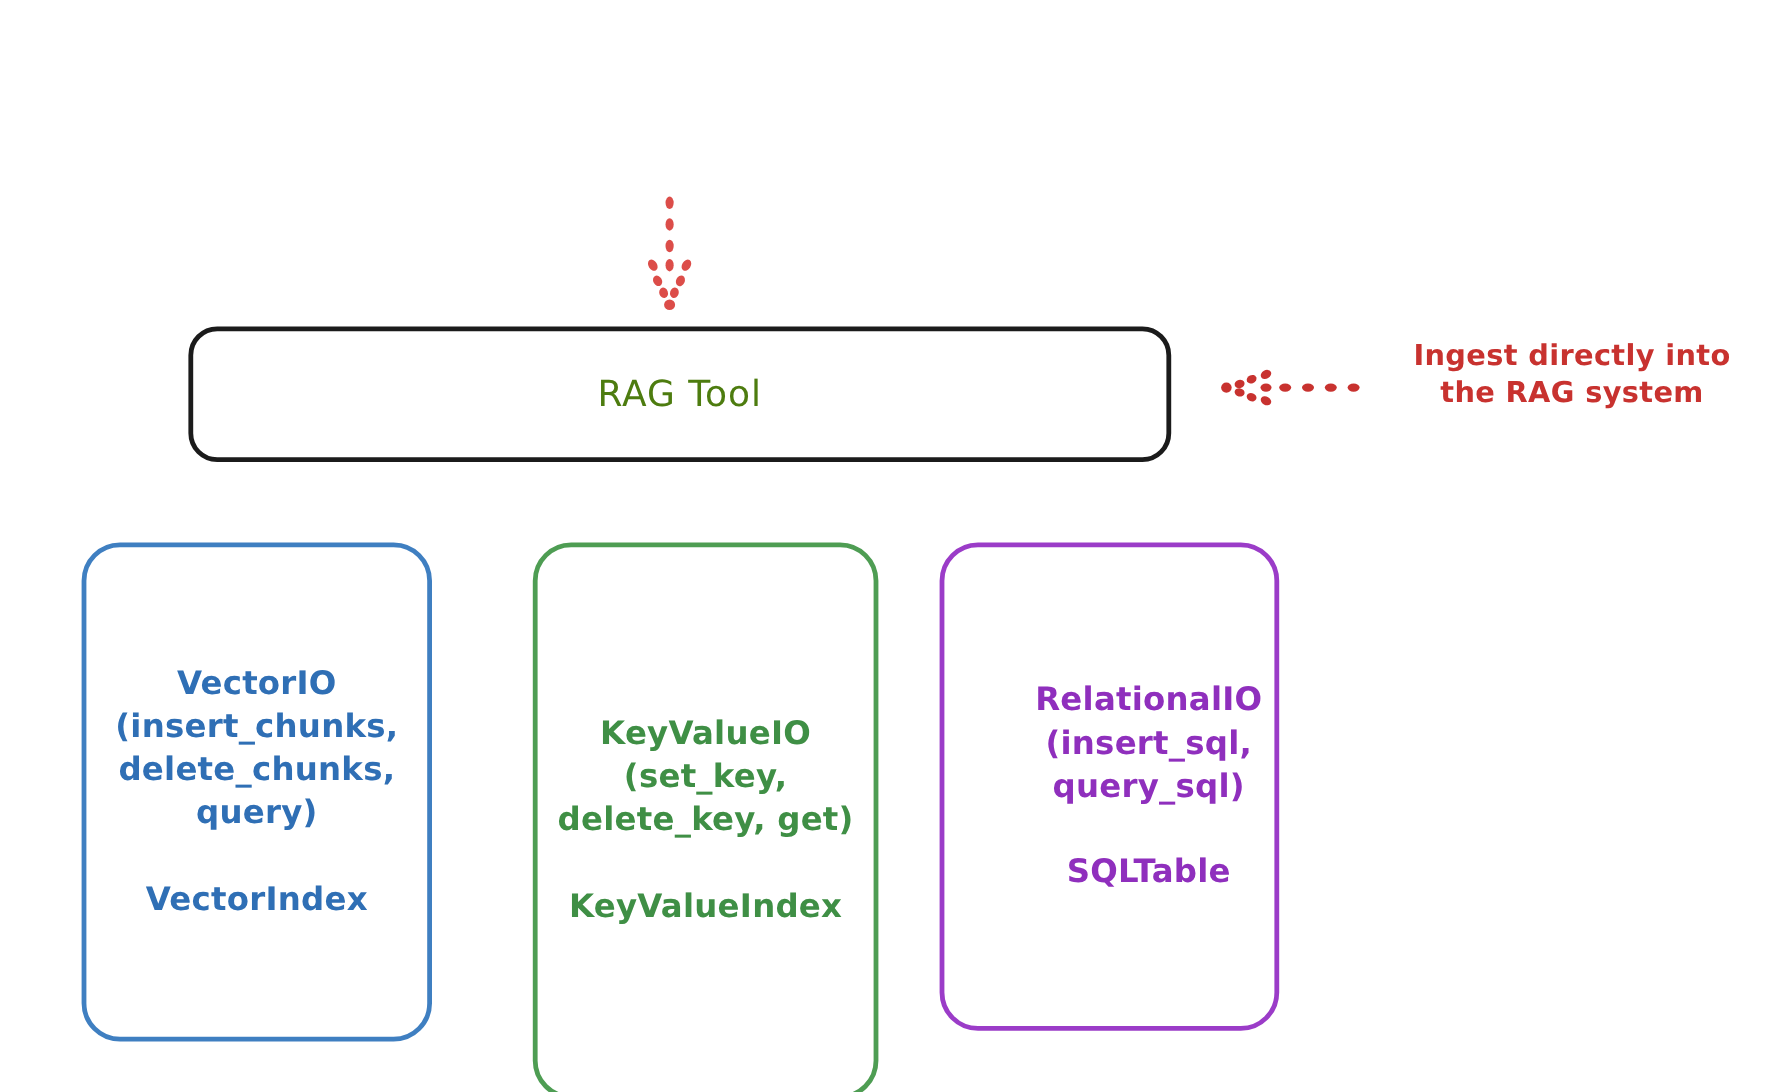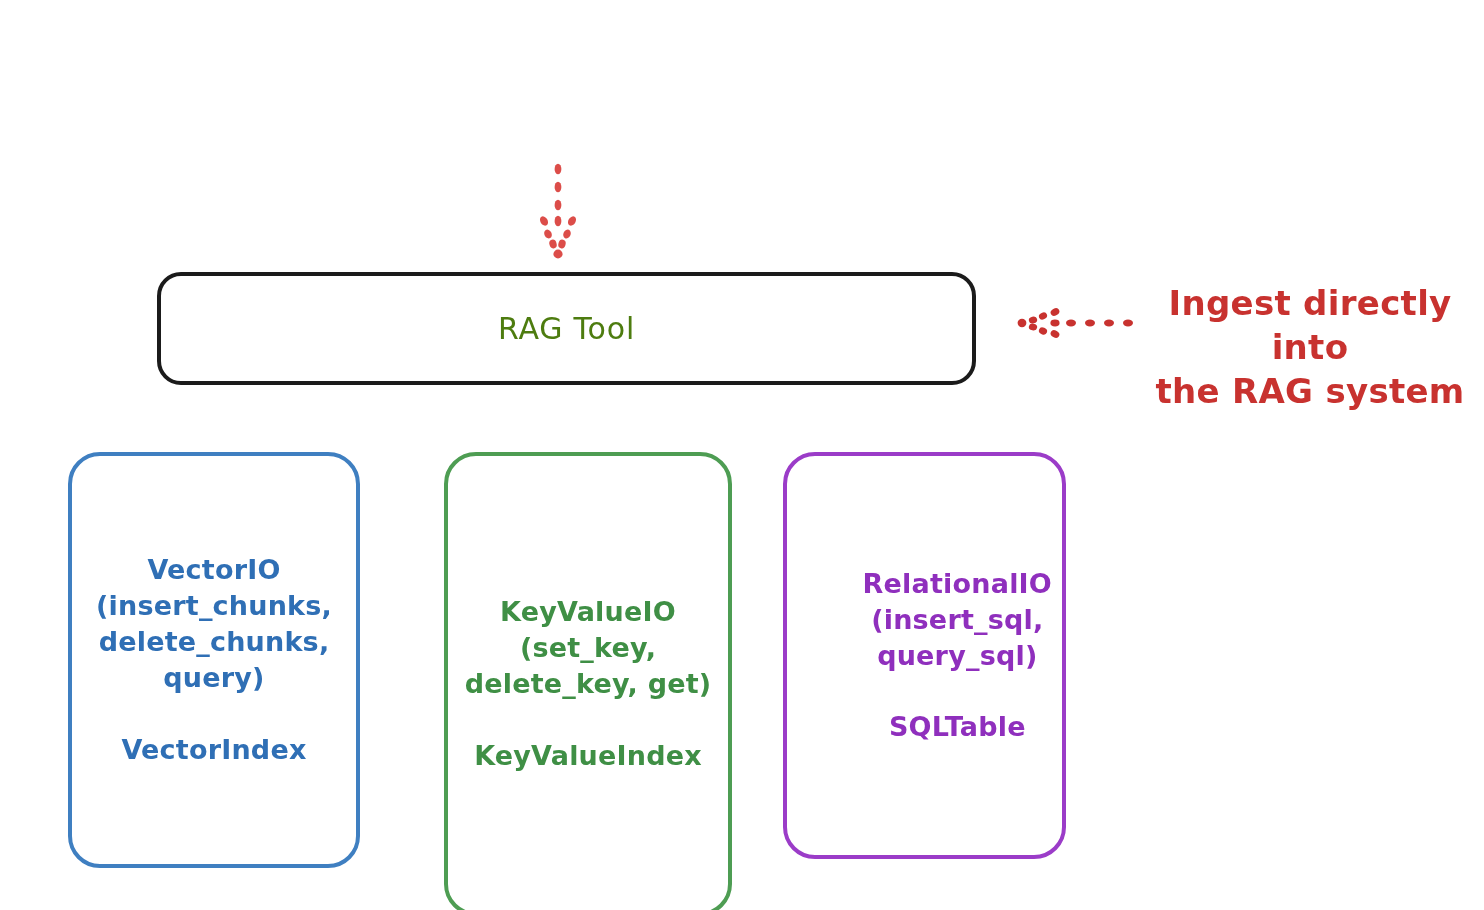--- a/index.html
+++ b/index.html
@@ -115,21 +115,21 @@
   }
   #relational-node .label { color: #8f2fbd; }
 
   
   #ingest-annotation {
     position: absolute;
     left: 1145px;
     top: 281px;
     width: 330px;
     color: #c8322f;
-    font-size: 34px;
+    font-size: 24px;
     font-weight: 600;
     line-height: 1.30;
     text-align: center;
     white-space: pre-line;
     letter-spacing: 0.3px;
   }
 
   .arrow-svg {
     position: absolute;
     overflow: visible;

